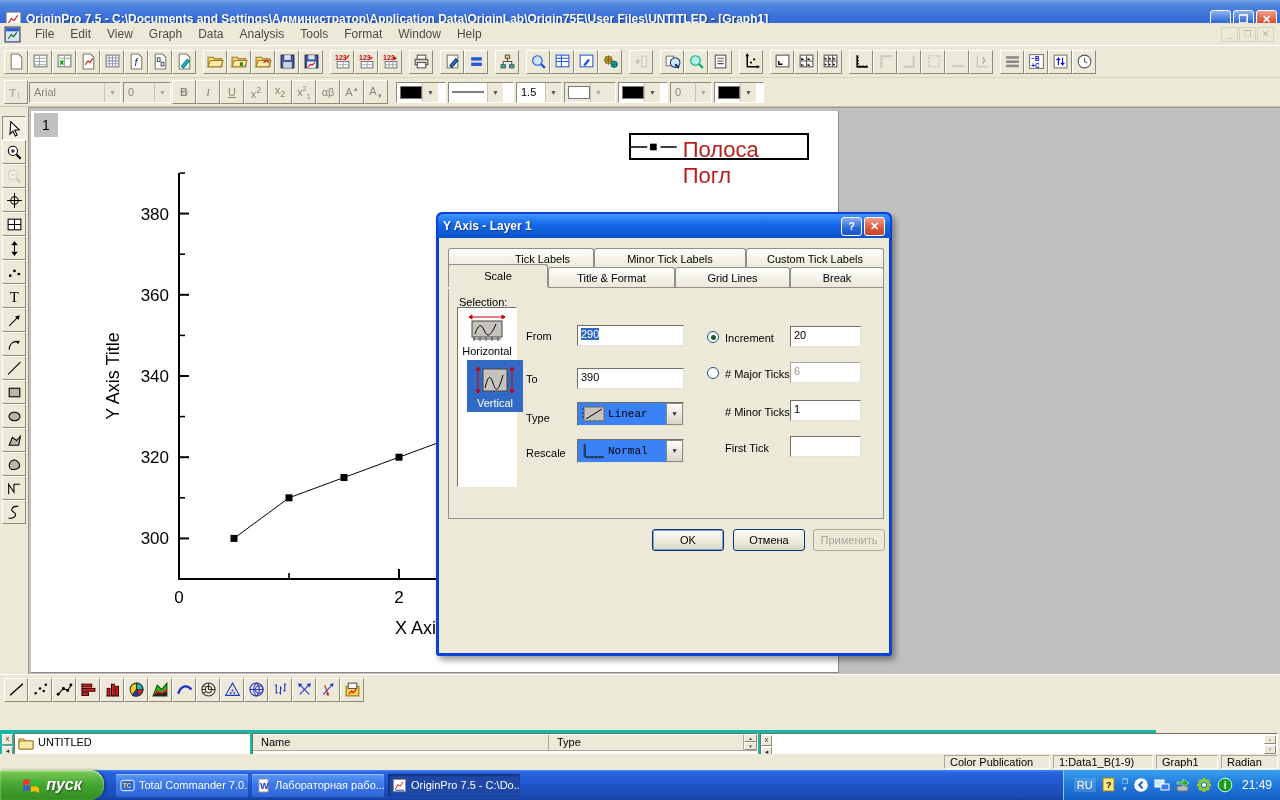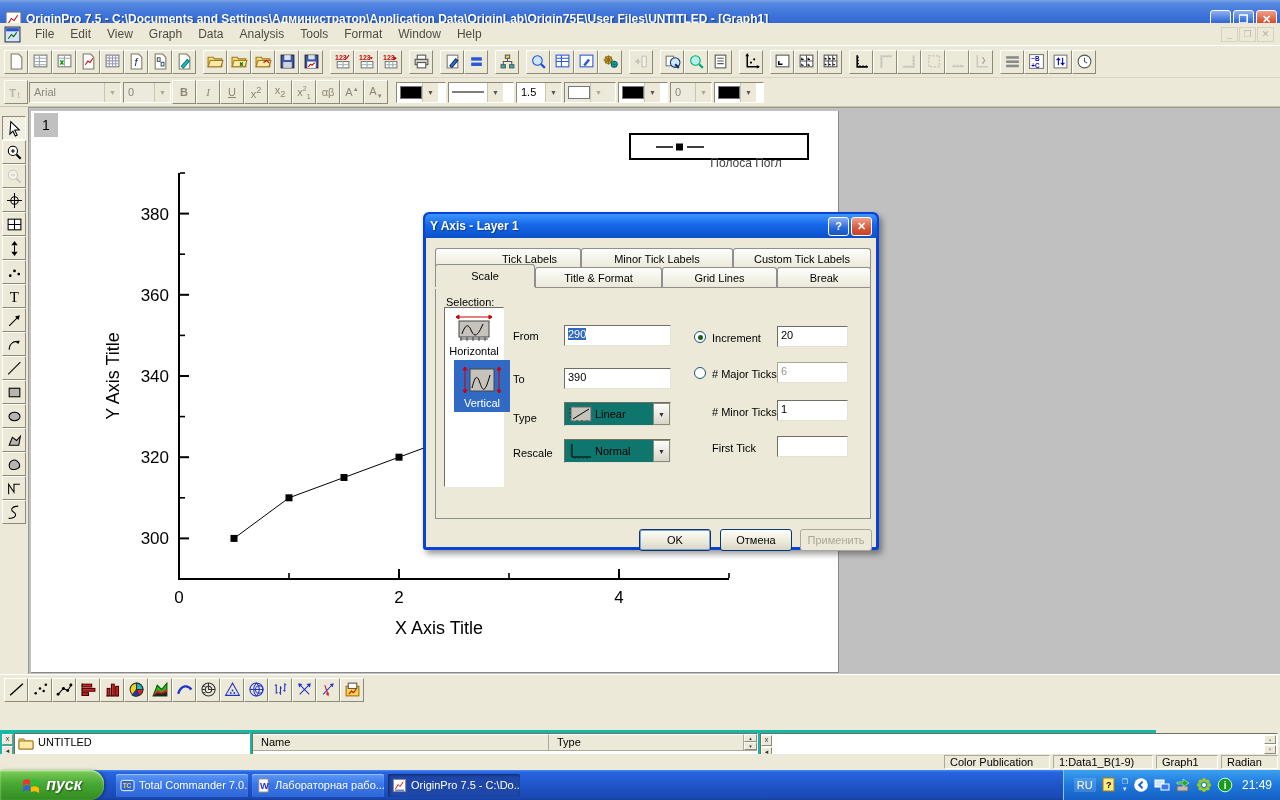--- a/index.html
+++ b/index.html
@@ -51,28 +51,28 @@
   
   .workspace { position:absolute; left:0; top:107px; width:1280px; height:567px; background:#ece9d8; }
   .mdi { position:absolute; left:28px; top:0; width:1252px; height:567px; background:#c0c0c0;
     border-left:1px solid #9a9786; border-top:1px solid #9a9786; }
   .graphpage { position:absolute; left:2px; top:3px; width:808px; height:562px; background:#fff;
     border-right:1px solid #8a8a8a; border-bottom:1px solid #8a8a8a; }
   .layerbadge { position:absolute; left:3px; top:2px; width:24px; height:24px; background:#c0c0c0;
     display:flex; align-items:center; justify-content:center; font-size:14px; color:#000; }
   .legendbox { position:absolute; left:598px; top:22px; width:180px; height:27px; border:2px solid #000;
     background:#fff; display:flex; align-items:center; justify-content:center; gap:6px; }
-  .legendbox .ltext { font-size:12px; color:#404040;margin-top:32px; }
+  .legendbox .ltext { font-size:22px; color:#b91c1c;margin-top:32px; }
   #chart-svg { position:absolute; left:0; top:0; }
 
   
   .vtb { position:absolute; left:2px; top:9px; width:26px; display:flex; flex-direction:column; }
 
   
-  .dialog { position:absolute; left:423px; top:212px; width:456px; height:338px; z-index:50;
+  .dialog { position:absolute; left:436px; top:212px; width:456px; height:444px; z-index:50;
     background:#ece9d8; border:3px solid #0842d8; border-radius:6px 6px 3px 3px;
     box-shadow:3px 4px 6px rgba(0,0,0,.4); }
   .dlg-title { height:24px; margin:-1px -1px 0 -1px; border-radius:5px 5px 0 0;
     background:linear-gradient(180deg,#3f97ff 0%,#1667e8 45%,#0a51c9 100%);
     display:flex; align-items:center; padding:0 5px; }
   .dlg-title .dtext { color:#fff; font-weight:bold; font-size:12px; flex:1; text-shadow:1px 1px 1px #0a3a8e; }
   .dlg-body { position:relative; width:100%; height:calc(100% - 24px); }
   .tabsarea { position:absolute; left:9px; top:10px; width:436px; }
   .tabrow { display:flex; }
   .tab { height:20px; background:linear-gradient(#fdfdfb,#ece9d8); border:1px solid #8e8f8f; border-bottom:none;
@@ -86,22 +86,22 @@
   .listbox { position:absolute; left:8px; top:19px; width:60px; height:180px; background:#fff;
     border:1px solid; border-color:#716f64 #fff #fff #716f64; padding:2px 1px; }
   .lb-item { width:100%; text-align:center; padding:2px 0 3px; }
   .lb-item.sel { background:#316ac5; color:#fff;margin-left:8px; }
   .lb-item svg { display:block; margin:2px auto 1px; }
   .fld-label { position:absolute; font-size:11px; }
   .xp-input { position:absolute; height:21px; background:#fff; border:1px solid; padding:2px 3px;
     border-color:#716f64 #e4e2d4 #e4e2d4 #716f64; font-size:11px; }
   .xp-input.dis { color:#9a9789; border-color:#aaa79a #e4e2d4 #e4e2d4 #aaa79a; }
   .hl { background:#316ac5; color:#fff; }
-  .xp-combo { position:absolute; height:24px; background:#0f766e; border:1px solid; display:flex; align-items:center;
-    border-color:#716f64 #e4e2d4 #e4e2d4 #716f64; }
+  .xp-combo { position:absolute; height:24px; background:#3b82f6; border:1px solid; display:flex; align-items:center;
+    border-color:#716f64 #e4e2d4 #e4e2d4 #716f64;font-family:Liberation Mono, monospace; }
   .xp-combo .cbtn { width:17px; height:100%; background:linear-gradient(#fdfdfb,#d8d4c8); margin-left:auto;
     border:1px solid #8d8a79; display:flex; align-items:center; justify-content:center; font-size:7px; color:#333; }
   .xp-combo svg { margin:0 3px; flex:none; }
   .radio { position:absolute; width:12px; height:12px; border-radius:50%; background:#fff;
     border:1px solid #1d5281; display:flex; align-items:center; justify-content:center; }
   .radio .dot { width:5px; height:5px; border-radius:50%; background:#1c5e1c; }
   .dlg-btn { position:absolute; width:72px; height:22px; background:linear-gradient(#fdfdfb,#ece9d8 60%,#d8d4c8);
     border:1px solid #003c74; border-radius:3px; font-size:11px; display:flex; align-items:center; justify-content:center; }
   .dlg-btn.default { box-shadow:0 0 0 1px #6fa5e0 inset; border-color:#16335e; }
   .dlg-btn.dis { color:#aca899; border-color:#aca899; background:#ece9d8; }

